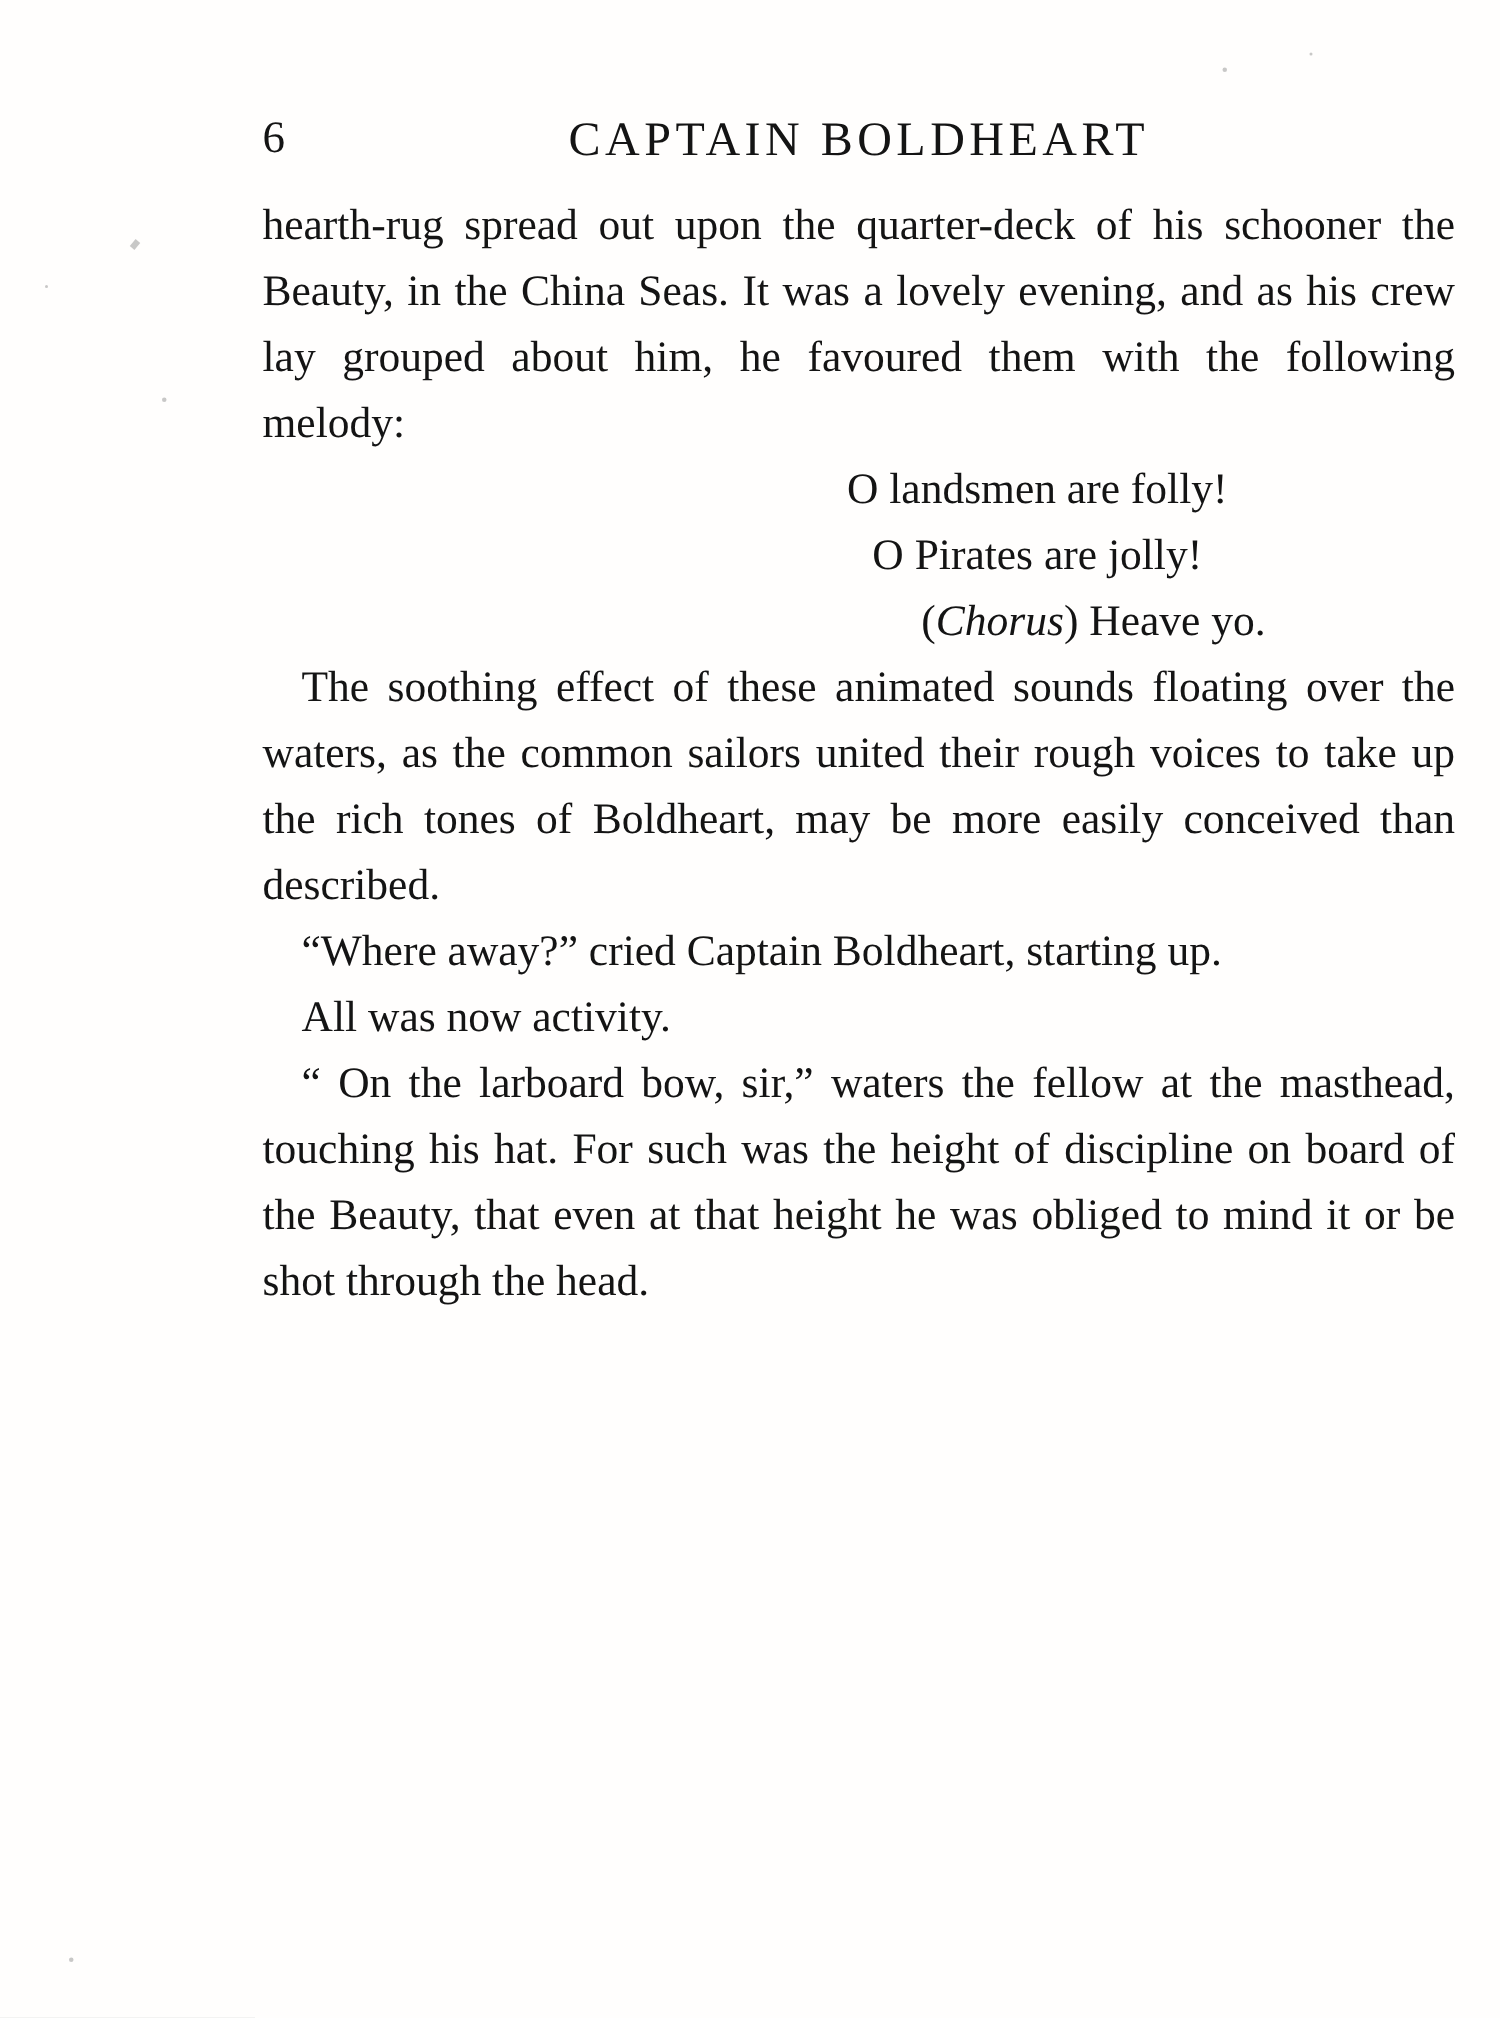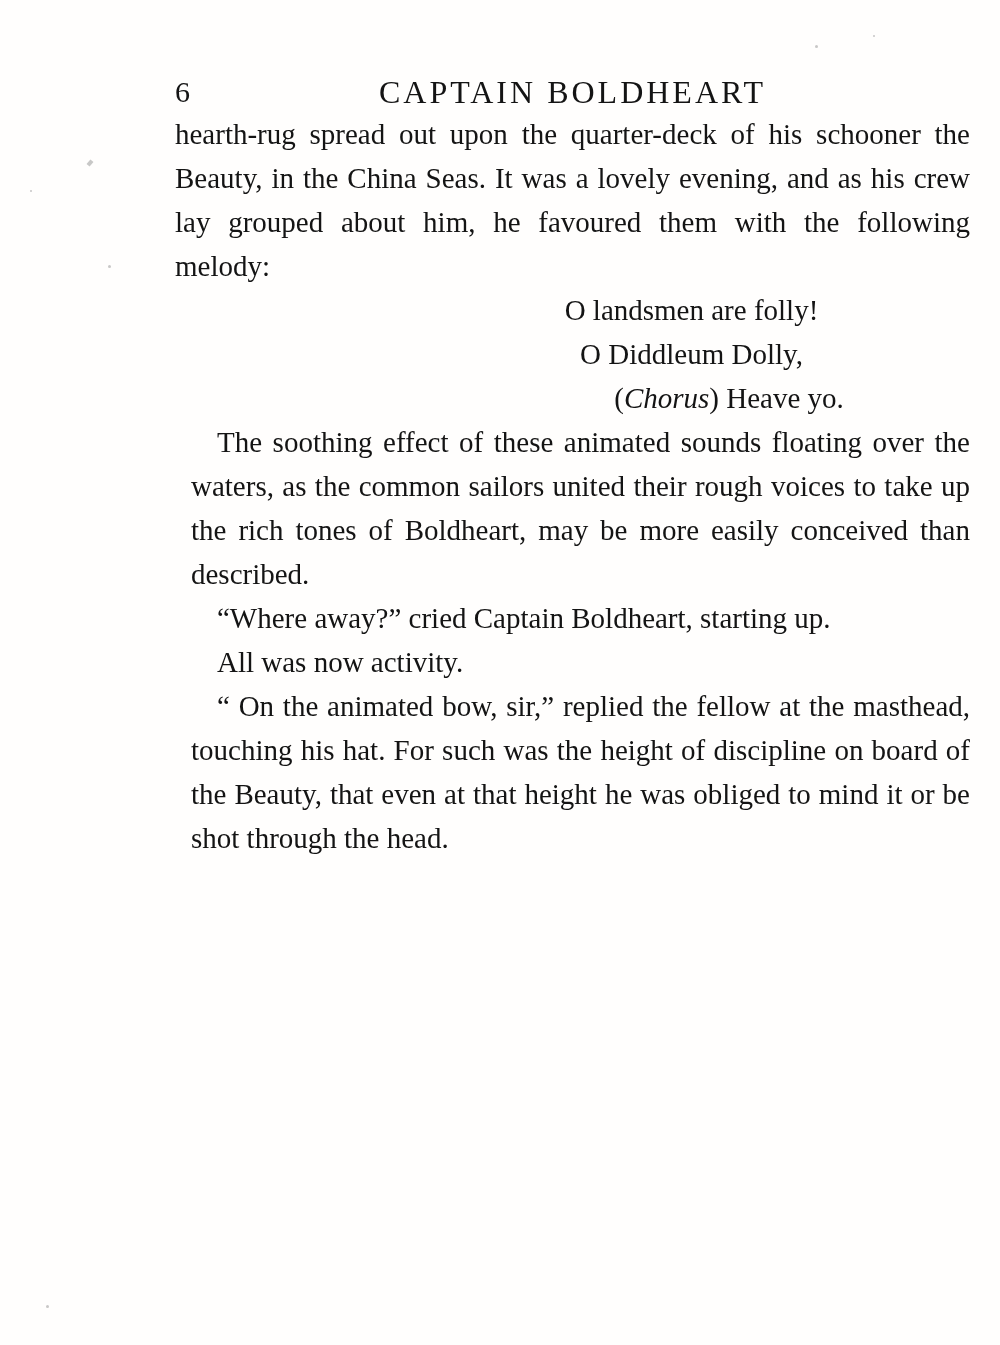--- a/index.html
+++ b/index.html
@@ -36,33 +36,32 @@
     left: 0;
     right: 0;
     top: 0;
     text-align: center;
     font-size: 32px;
     line-height: 36px;
     letter-spacing: 3px;
   }
   .text-block {
     position: absolute;
-    top: 112px;
+    top: 128px;
     left: 175px;
     width: 795px;
     font-size: 29px;
     line-height: 44px;
     text-align: justify;
   }
   .text-block p {
     margin: 0;
   }
   p.para-indent {
     text-indent: 26px;
-    margin-left: 16px;
   }
   p.para-noindent {
     text-indent: 0;
   }
   .verse {
     text-align: center;
   }
   .verse-line {
     padding-left: 238px;
     white-space: nowrap;
@@ -101,24 +100,24 @@
     <span class="page-number">6</span>
     <span class="running-title">CAPTAIN BOLDHEART</span>
   </div>
 
   <div class="text-block">
 
     <p class="para-noindent">hearth-rug spread out upon the quarter-deck of his schooner the Beauty, in the China Seas. It was a lovely evening, and as his crew lay grouped about him, he favoured them with the following melody:</p>
 
     <div class="verse">
       <div class="verse-line">O landsmen are folly!</div>
-      <div class="verse-line">O Diddleum Dolly,</div>
+      <div class="verse-line">O Pirates are jolly!</div>
       <div class="verse-line-chorus"><span>(</span><span class="italic">Chorus</span><span>)  Heave yo.</span></div>
     </div>
 
     <p class="para-indent">The soothing effect of these animated sounds floating over the waters, as the common sailors united their rough voices to take up the rich tones of Boldheart, may be more easily conceived than described.</p>
     <p class="para-indent">“Where away?” cried Captain Boldheart, starting up.</p>
     <p class="para-indent">All was now activity.</p>
-    <p class="para-indent">“ On the animated bow, sir,” replied the fellow at the masthead, touching his hat. For such was the height of discipline on board of the Beauty, that even at that height he was obliged to mind it or be shot through the head.</p>
+    <p class="para-indent">“ On the larboard bow, sir,” waters the fellow at the masthead, touching his hat. For such was the height of discipline on board of the Beauty, that even at that height he was obliged to mind it or be shot through the head.</p>
 
   </div>
 
 </div>
 
 </body></html>

